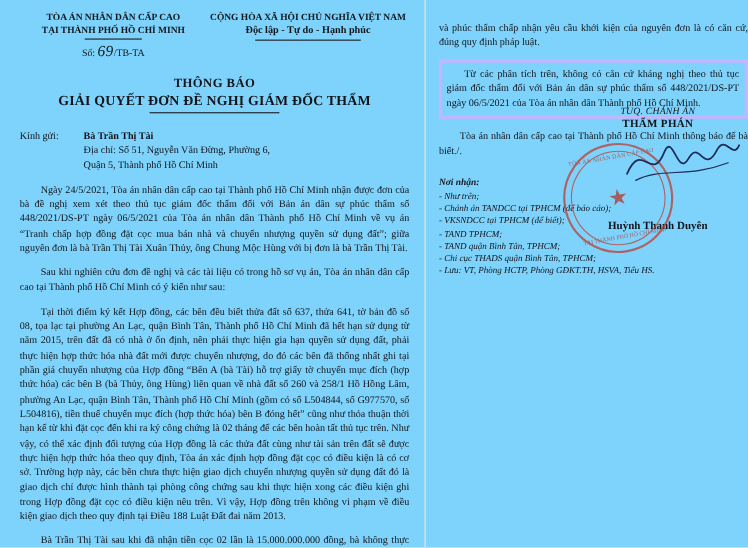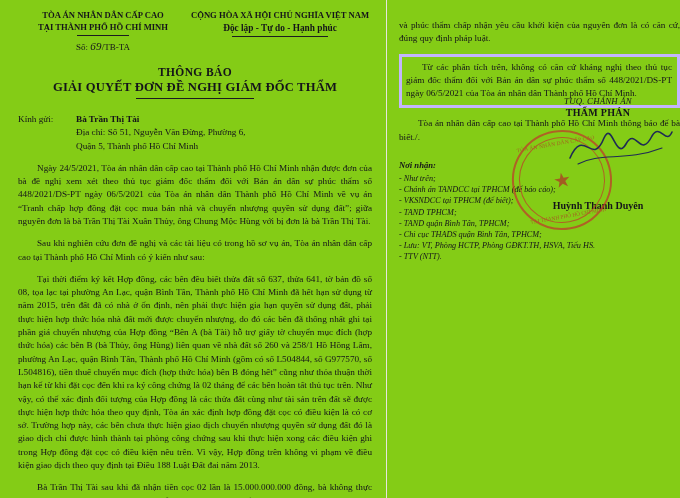--- a/index.html
+++ b/index.html
@@ -17,21 +17,21 @@
   .page {
     position: relative;
     width: 680px;
     height: 498px;
     background: #fdfdfb;
   }
   .col {
     position: absolute;
     top: 0;
     height: 498px;
-    background: #84cc16;
+    background: #7dd3fc;
     overflow: hidden;
   }
   .col-left {
     left: 0;
     width: 386px;
     padding: 10px 14px 0 18px;
     box-sizing: border-box;
   }
   .col-right {
     left: 386px;
@@ -75,21 +75,21 @@
   }
   .rule-b { width: 96px; }
   .rule-c { width: 52px; }
   .so-line {
     margin-top: 4px;
     font-size: 9px;
   }
   .so-num {
     font-weight: normal;
     font-style: italic;
-    font-size: 11px;
+    font-size: 14px;
     letter-spacing: .3px;
   }
   .date-line {
     margin-top: 5px;
     font-size: 9px;
     font-style: italic;
     text-align: center;
   }
 
   
@@ -313,21 +313,20 @@
     <div class="noi-nhan">
       <div class="nn-title">Nơi nhận:</div>
       <ul>
         <li>- Như trên;</li>
         <li>- Chánh án TANDCC tại TPHCM (để báo cáo);</li>
         <li>- VKSNDCC tại TPHCM (để biết);</li>
         <li>- TAND TPHCM;</li>
         <li>- TAND quận Bình Tân, TPHCM;</li>
         <li>- Chi cục THADS quận Bình Tân, TPHCM;</li>
         <li>- Lưu: VT, Phòng HCTP, Phòng GĐKT.TH, HSVA, Tiểu HS.</li>
-        <li>- TTV (NTT).</li>
       </ul>
     </div>
 
     <div class="sign">
       <div class="l1">TUQ. CHÁNH ÁN</div>
       <div class="l2">THẨM PHÁN</div>
       <div class="name">Huỳnh Thanh Duyên</div>
     </div>
 
     <div class="sign-wrap">

